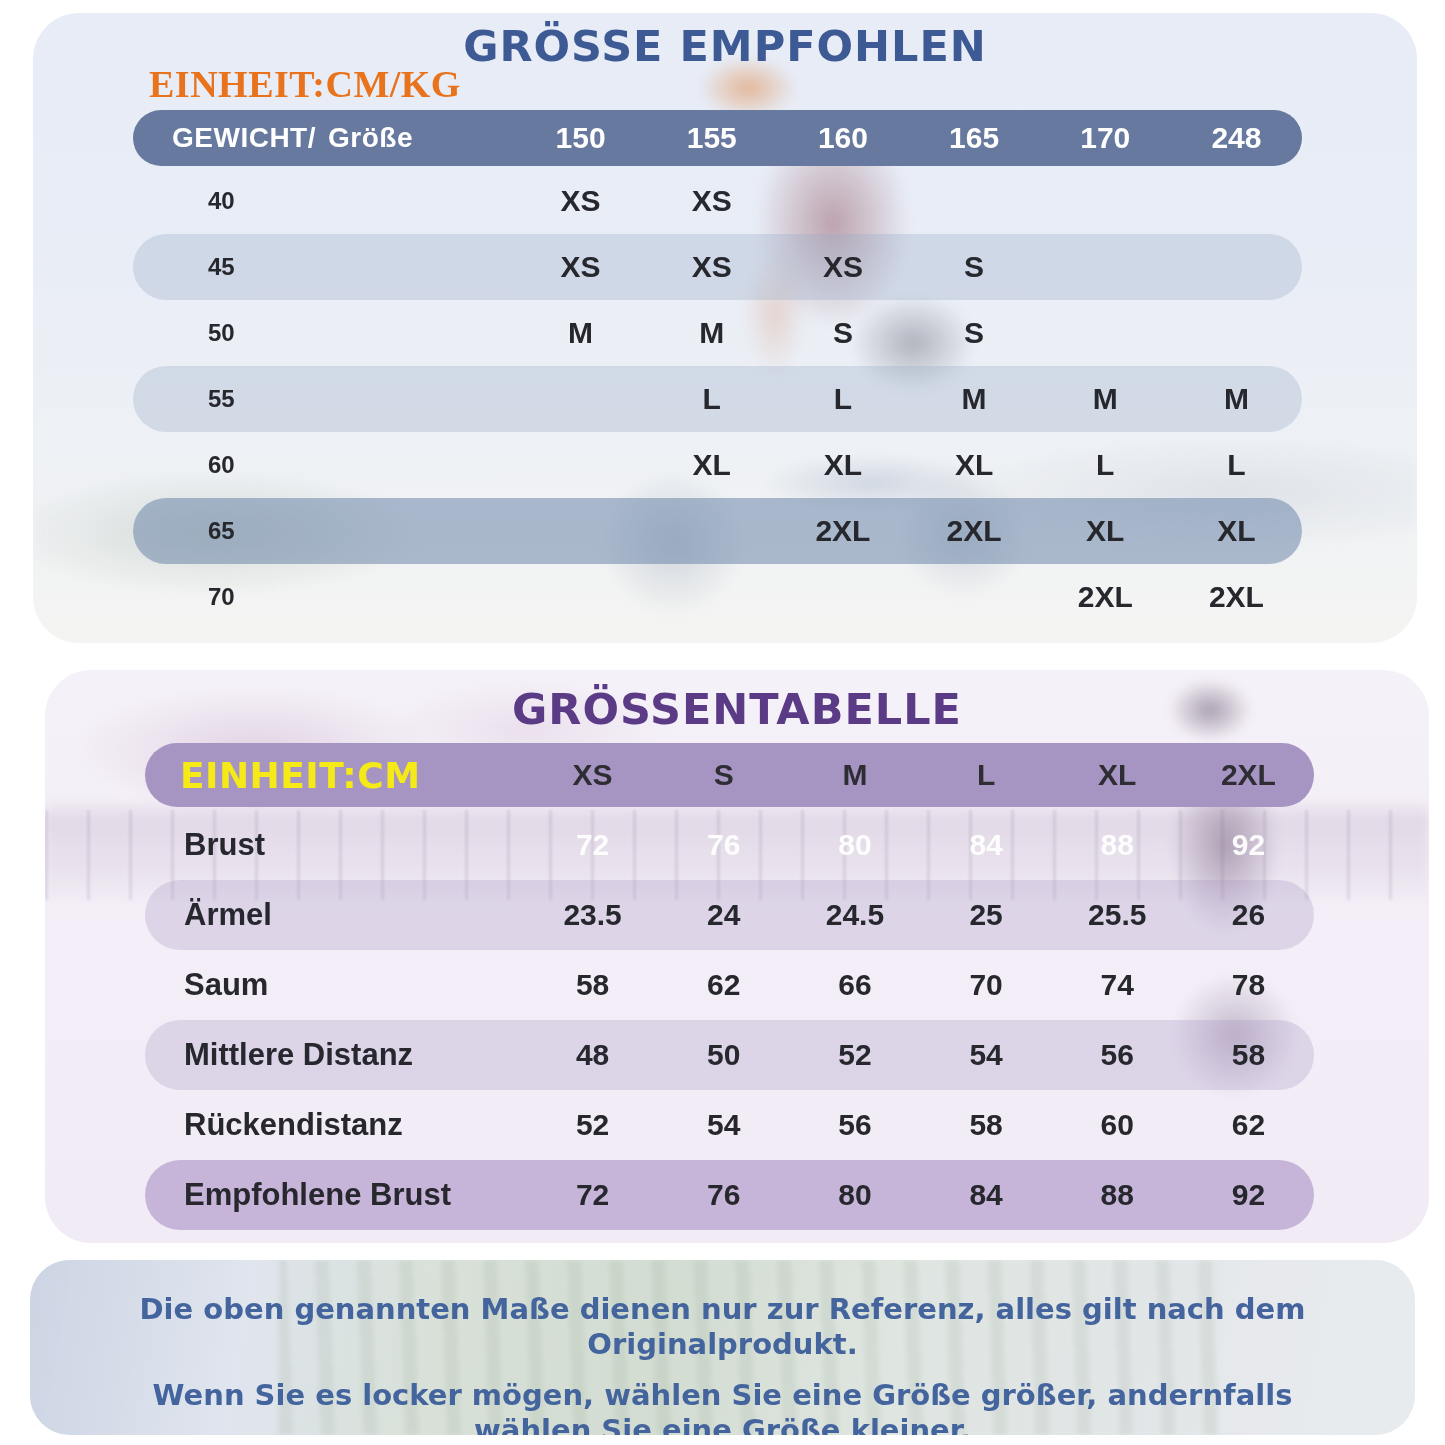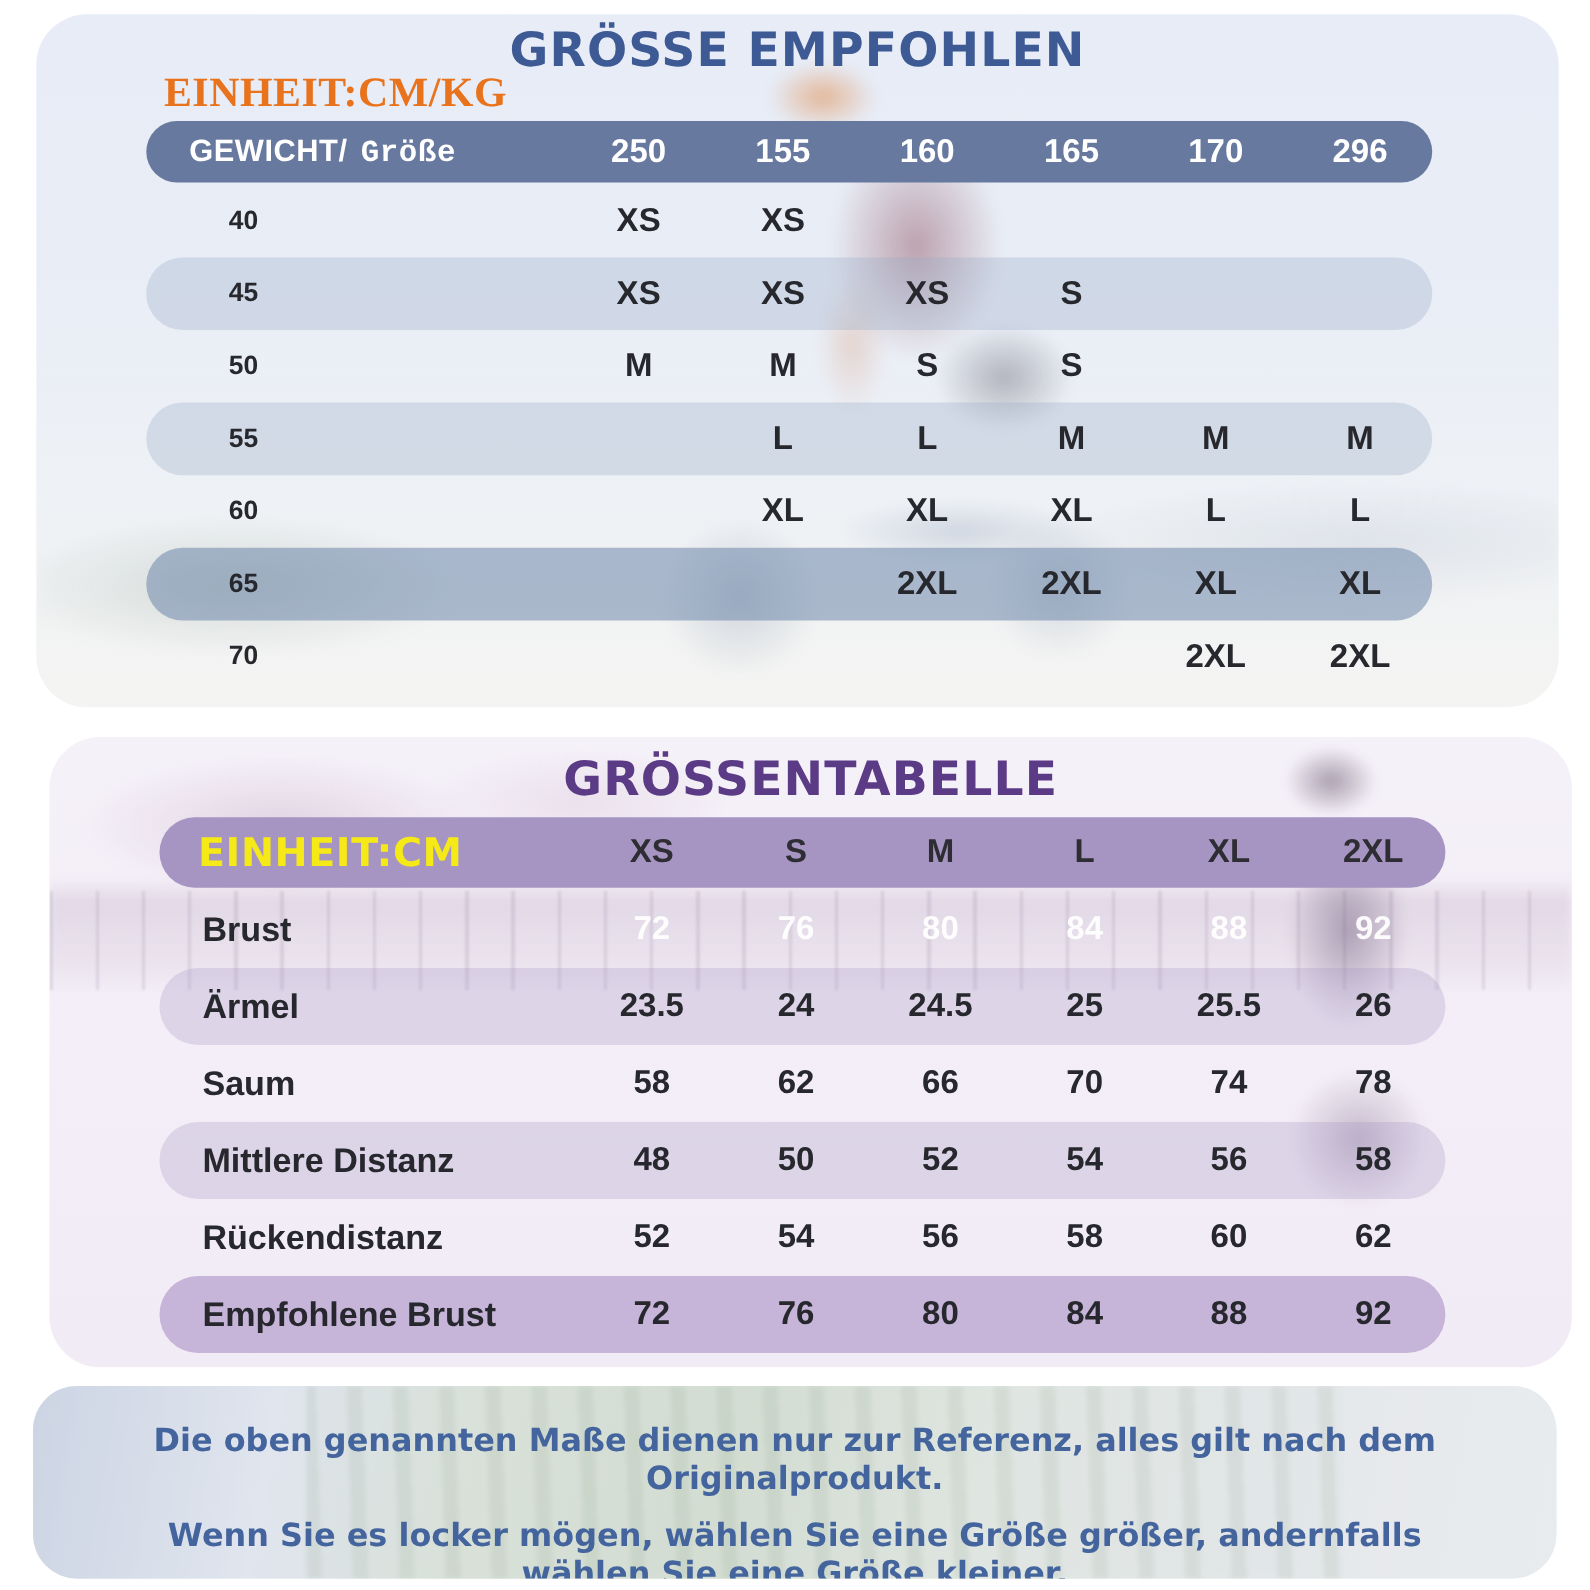--- a/index.html
+++ b/index.html
@@ -31,21 +31,21 @@
     font-family:"DejaVu Sans","Liberation Sans",sans-serif;font-weight:bold;
     font-size:43px;letter-spacing:1px;}
   #panel1 .t-title{top:8px;color:#3d5a94;}
   .unit1{position:absolute;left:116px;top:49px;font-size:38px;font-weight:bold;
     font-family:Liberation Serif, serif;color:#e8731c;letter-spacing:.5px;}
 
   .tbl{position:absolute;left:100px;width:1169px;}
   .grid{display:grid;grid-template-columns:382px repeat(6,1fr);align-items:center;}
   .hdr1{top:97px;height:56px;border-radius:28px;background:#67799e;color:#ffffff;}
   .hdr1 .lbl{padding-left:39px;font-size:28px;font-weight:bold;letter-spacing:.5px;}
-  .hdr1 .lbl .g2{margin-left:12px;font-weight:bold;font-family:Liberation Mono, monospace;}
+  .hdr1 .lbl .g2{margin-left:12px;font-weight:bold;}
   .hval{text-align:center;font-size:30px;font-weight:bold;}
   #t1-rows{position:absolute;left:100px;top:155px;width:1169px;}
   #t1-rows .row{height:66px;border-radius:33px;}
   #t2-rows .row{height:70px;border-radius:35px;}
   .row .w{padding-left:75px;font-size:24px;font-weight:bold;color:#27272e;}
   .row .c{text-align:center;font-size:30px;font-weight:bold;color:#27272e;}
   .v-stripe{background:rgba(151,170,199,.32);}
   .v-stripe-dark{background:rgba(109,134,170,.55);}
   .v-plain{background:transparent;}
 
@@ -97,26 +97,26 @@
 <div class="panel" id="panel1">
   <div class="photo"></div>
   <div class="content">
     <div class="t-title">GRÖSSE EMPFOHLEN</div>
     <div class="unit1">EINHEIT:CM/KG</div>
 
     <div class="tbl grid hdr1">
       <div class="lbl">
         <span>GEWICHT/</span><span class="g2">Größe</span>
       </div>
-      <div class="hval">250</div>
+      <div class="hval">150</div>
       <div class="hval">155</div>
       <div class="hval">160</div>
       <div class="hval">165</div>
       <div class="hval">170</div>
-      <div class="hval">296</div>
+      <div class="hval">248</div>
     </div>
 
     <div id="t1-rows">
   <div class="grid row v-plain">
     <div class="w">40</div>
     <div class="c">XS</div>
     <div class="c">XS</div>
     <div class="c"></div>
     <div class="c"></div>
     <div class="c"></div>

